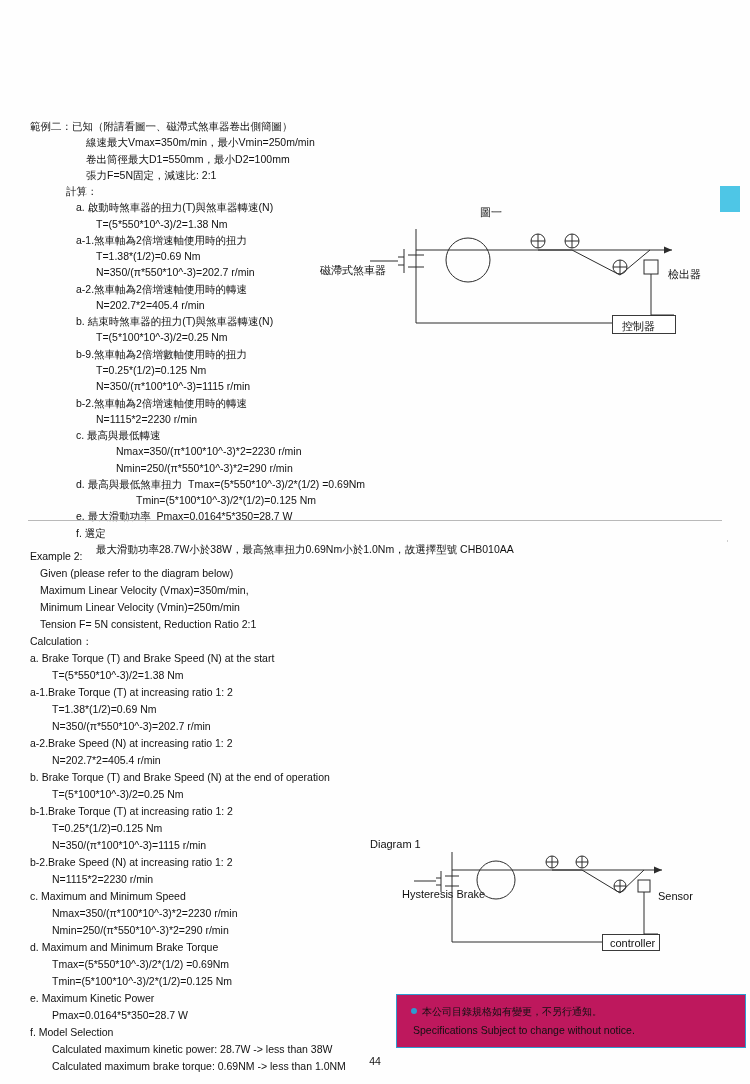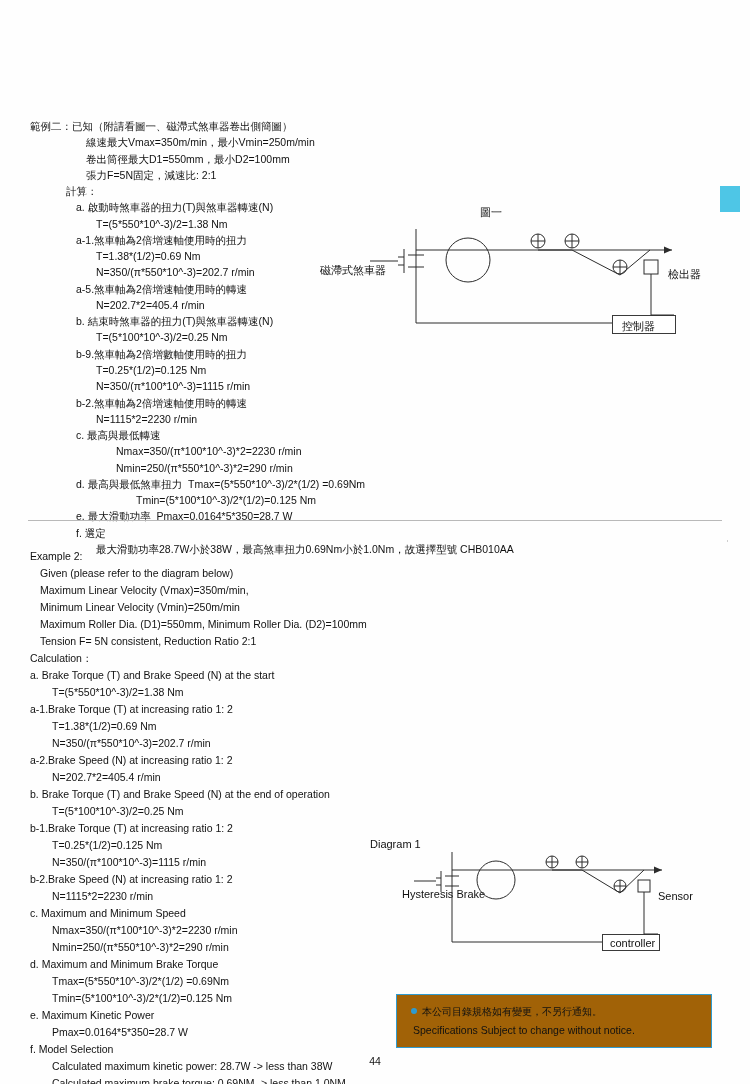--- a/index.html
+++ b/index.html
@@ -83,24 +83,24 @@
     border: 1px solid #3a3a3a;
     background: #fff;
   }
   .diagram svg { position: absolute; left: 0; top: 0; overflow: visible; }
 
   
   .notice {
     position: absolute;
     left: 396px;
     top: 994px;
-    width: 316px;
+    width: 350px;
     height: 54px;
     border: 1px solid #2f9bd0;
-    background: #a16207;
+    background: #be185d;
     box-sizing: border-box;
     padding: 7px 10px 0 14px;
     font-size: 10.5px;
     line-height: 1.75;
     color: #111;
   }
   .notice .bullet {
     display: inline-block;
     width: 6px; height: 6px;
     border-radius: 50%;
@@ -150,21 +150,21 @@
       <div class="ln i0">範例二：已知（附請看圖一、磁滯式煞車器卷出側簡圖）</div>
       <div class="ln i1">線速最大Vmax=350m/min，最小Vmin=250m/min</div>
       <div class="ln i1">卷出筒徑最大D1=550mm，最小D2=100mm</div>
       <div class="ln i1">張力F=5N固定，減速比: 2:1</div>
       <div class="ln i2">計算：</div>
       <div class="ln i3">a. 啟動時煞車器的扭力(T)與煞車器轉速(N)</div>
       <div class="ln i4">T=(5*550*10^-3)/2=1.38 Nm</div>
       <div class="ln i3">a-1.煞車軸為2倍增速軸使用時的扭力</div>
       <div class="ln i4">T=1.38*(1/2)=0.69 Nm</div>
       <div class="ln i4">N=350/(π*550*10^-3)=202.7 r/min</div>
-      <div class="ln i3">a-5.煞車軸為2倍增速軸使用時的轉速</div>
+      <div class="ln i3">a-2.煞車軸為2倍增速軸使用時的轉速</div>
       <div class="ln i4">N=202.7*2=405.4 r/min</div>
       <div class="ln i3">b. 結束時煞車器的扭力(T)與煞車器轉速(N)</div>
       <div class="ln i4">T=(5*100*10^-3)/2=0.25 Nm</div>
       <div class="ln i3">b-9.煞車軸為2倍增數軸使用時的扭力</div>
       <div class="ln i4">T=0.25*(1/2)=0.125 Nm</div>
       <div class="ln i4">N=350/(π*100*10^-3)=1115 r/min</div>
       <div class="ln i3">b-2.煞車軸為2倍增速軸使用時的轉速</div>
       <div class="ln i4">N=1115*2=2230 r/min</div>
       <div class="ln i3">c. 最高與最低轉速</div>
       <div class="ln i5">Nmax=350/(π*100*10^-3)*2=2230 r/min</div>
@@ -223,21 +223,20 @@
     </svg>
   </div>
 
   <div class="hr" id="hr1"></div>
 
   <div class="en-block" id="en-block">
       <div class="ln e0">Example 2:</div>
       <div class="ln e1">Given (please refer to the diagram below)</div>
       <div class="ln e1">Maximum Linear Velocity (Vmax)=350m/min,</div>
       <div class="ln e1">Minimum Linear Velocity (Vmin)=250m/min</div>
-      <div class="ln e1">Maximum Roller Dia. (D1)=550mm, Minimum Roller Dia. (D2)=100mm</div>
       <div class="ln e1">Tension F= 5N consistent, Reduction Ratio 2:1</div>
       <div class="ln e0">Calculation：</div>
       <div class="ln e0">a. Brake Torque (T) and Brake Speed (N) at the start</div>
       <div class="ln e2">T=(5*550*10^-3)/2=1.38 Nm</div>
       <div class="ln e0">a-1.Brake Torque (T) at increasing ratio 1: 2</div>
       <div class="ln e2">T=1.38*(1/2)=0.69 Nm</div>
       <div class="ln e2">N=350/(π*550*10^-3)=202.7 r/min</div>
       <div class="ln e0">a-2.Brake Speed (N) at increasing ratio 1: 2</div>
       <div class="ln e2">N=202.7*2=405.4 r/min</div>
       <div class="ln e0">b. Brake Torque (T) and Brake Speed (N) at the end of operation</div>

